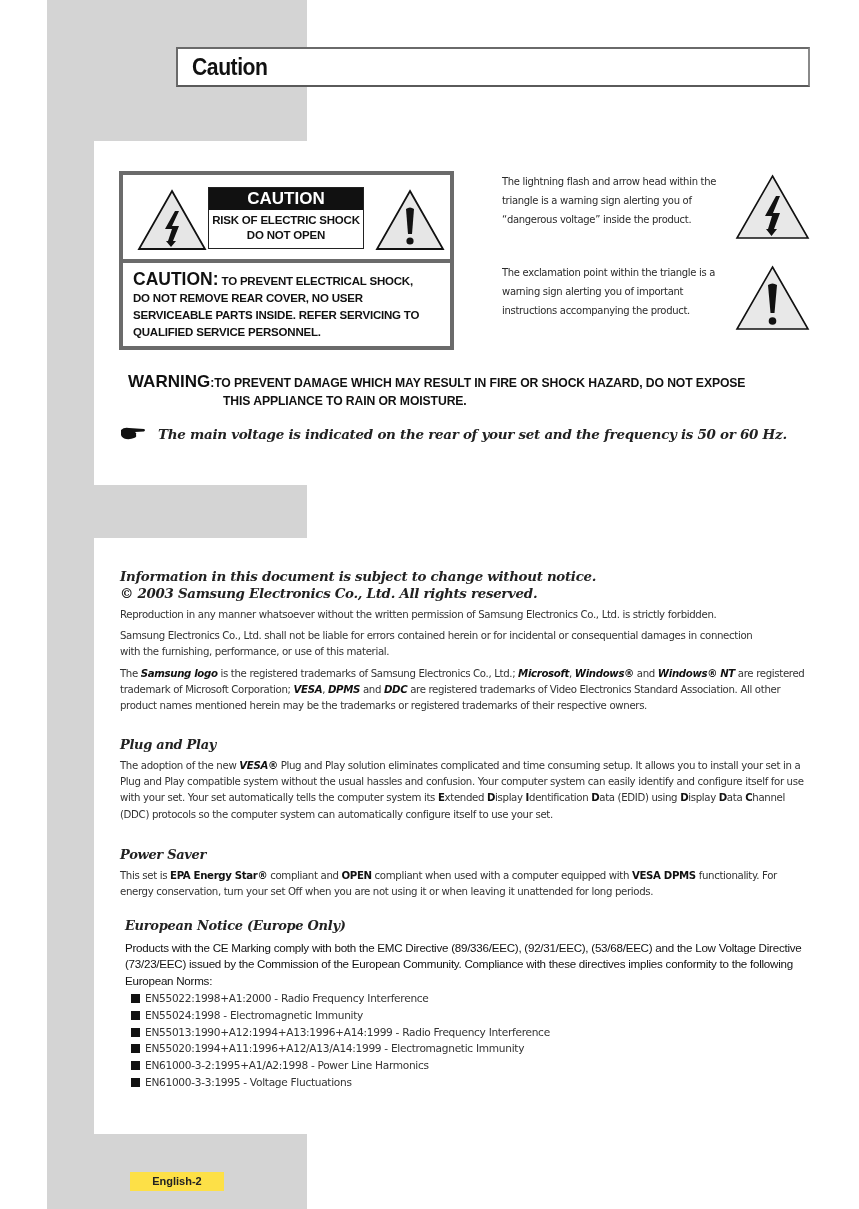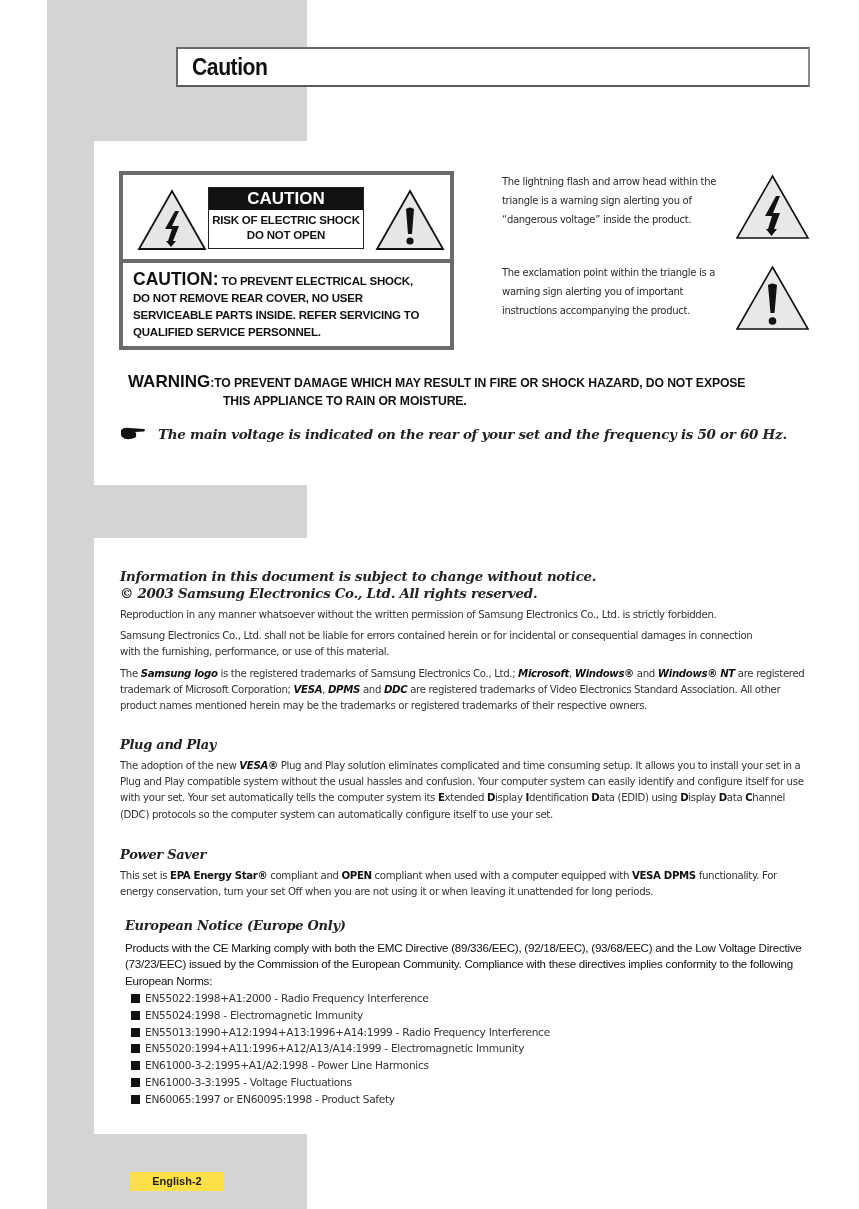--- a/index.html
+++ b/index.html
@@ -137,24 +137,23 @@
 <div class="para" style="top:758px;">
   <span>The adoption of the new </span><b><i>VESA®</i></b><span> Plug and Play solution eliminates complicated and time consuming setup. It allows you to install your set in a Plug and Play compatible system without the usual hassles and confusion. Your computer system can easily identify and configure itself for use with your set. Your set automatically tells the computer system its </span><b>E</b><span>xtended </span><b>D</b><span>isplay </span><b>I</b><span>dentification </span><b>D</b><span>ata (EDID) using </span><b>D</b><span>isplay </span><b>D</b><span>ata </span><b>C</b><span>hannel (DDC) protocols so the computer system can automatically configure itself to use your set.</span>
 </div>
 
 <div class="section-h" style="top:847px;">Power Saver</div>
 <div class="para" style="top:868px;">
   <span>This set is </span><b>EPA Energy Star®</b><span> compliant and </span><b>OPEN</b><span> compliant when used with a computer equipped with </span><b>VESA DPMS</b><span> functionality. For energy conservation, turn your set Off when you are not using it or when leaving it unattended for long periods.</span>
 </div>
 
 <div class="section-h" style="top:918px; left:125px;">European Notice (Europe Only)</div>
-<div class="euro-body">Products with the CE Marking comply with both the EMC Directive (89/336/EEC), (92/18/EEC), (93/68/EEC) and the Low Voltage Directive (73/23/EEC) issued by the Commission of the European Community. Compliance with these directives implies conformity to the following European Norms:</div>
+<div class="euro-body">Products with the CE Marking comply with both the EMC Directive (89/336/EEC), (92/31/EEC), (53/68/EEC) and the Low Voltage Directive (73/23/EEC) issued by the Commission of the European Community. Compliance with these directives implies conformity to the following European Norms:</div>
 <ul class="norms">
   <li><span class="sq"></span><span>EN55022:1998+A1:2000 - Radio Frequency Interference</span></li>
   <li><span class="sq"></span><span>EN55024:1998 - Electromagnetic Immunity</span></li>
   <li><span class="sq"></span><span>EN55013:1990+A12:1994+A13:1996+A14:1999 - Radio Frequency Interference</span></li>
   <li><span class="sq"></span><span>EN55020:1994+A11:1996+A12/A13/A14:1999 - Electromagnetic Immunity</span></li>
   <li><span class="sq"></span><span>EN61000-3-2:1995+A1/A2:1998 - Power Line Harmonics</span></li>
   <li><span class="sq"></span><span>EN61000-3-3:1995 - Voltage Fluctuations</span></li>
-  <li><span class="sq"></span><span>EN60065:1997 or EN60095:1998 - Product Safety</span></li>
 </ul>
 
 <div class="footer-label">English-2</div>
 
 </body></html>

